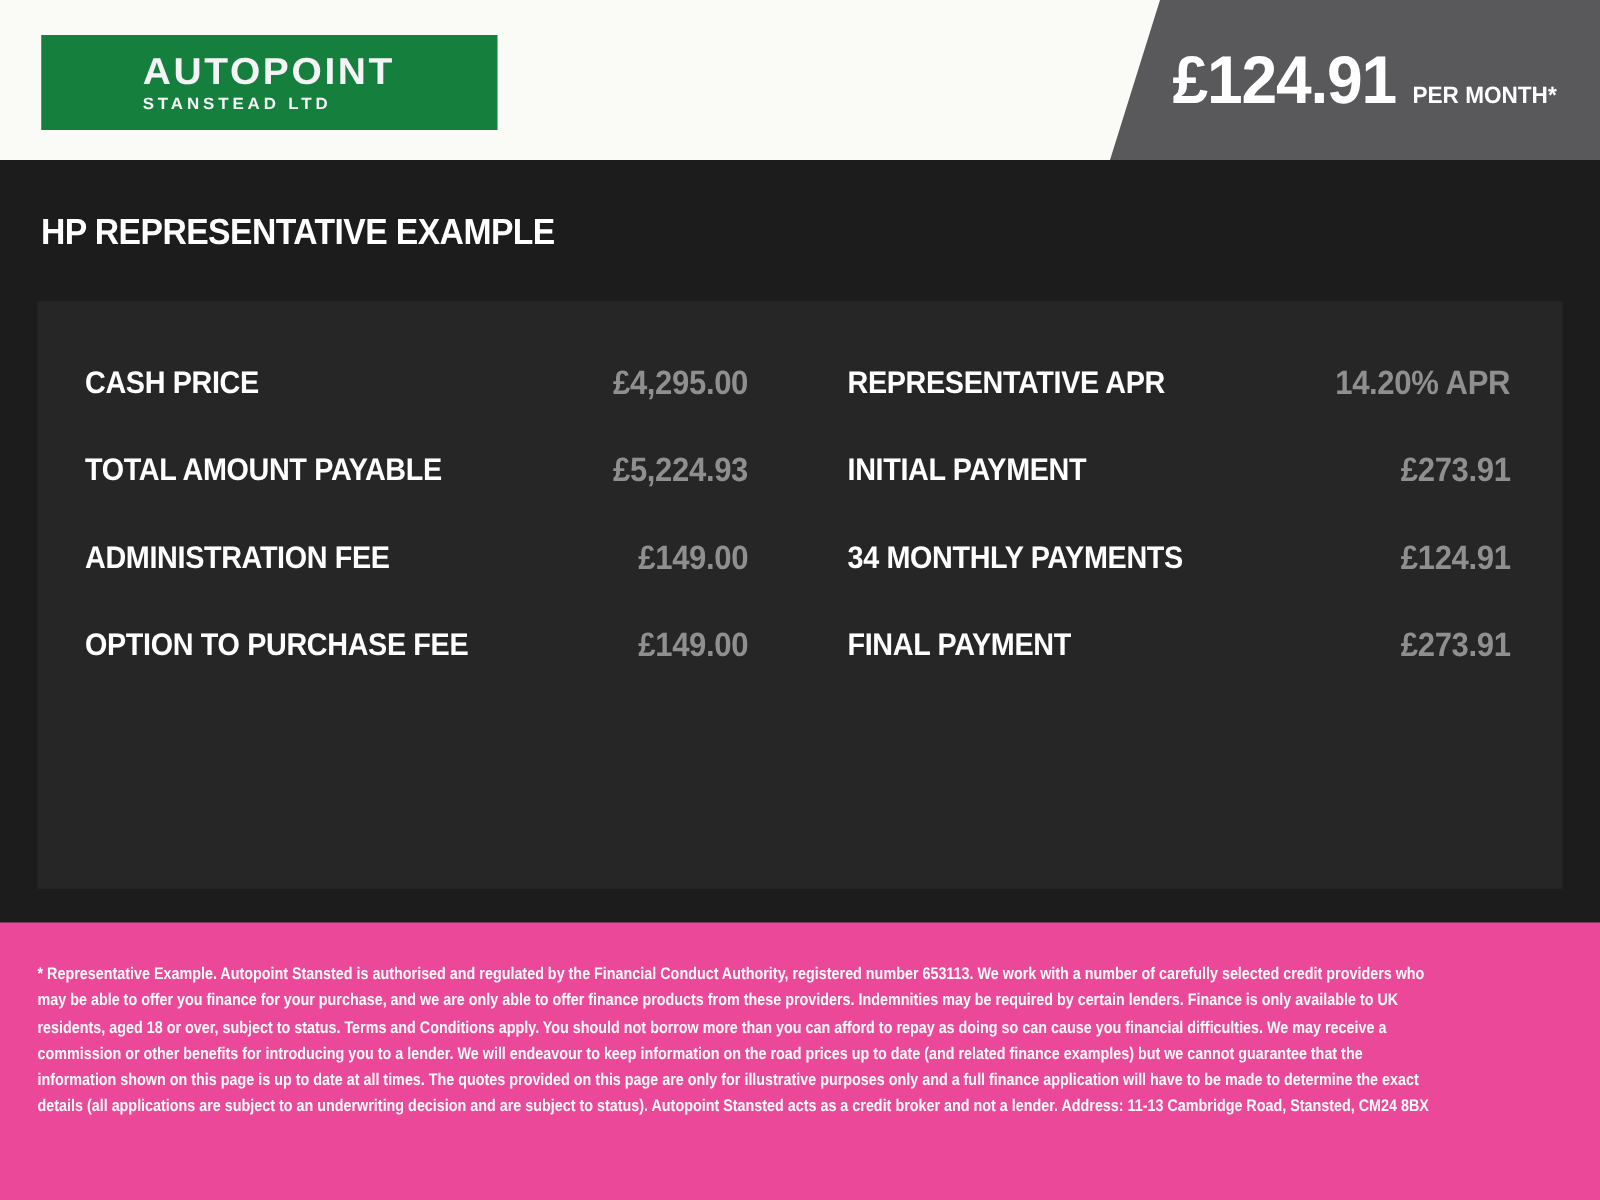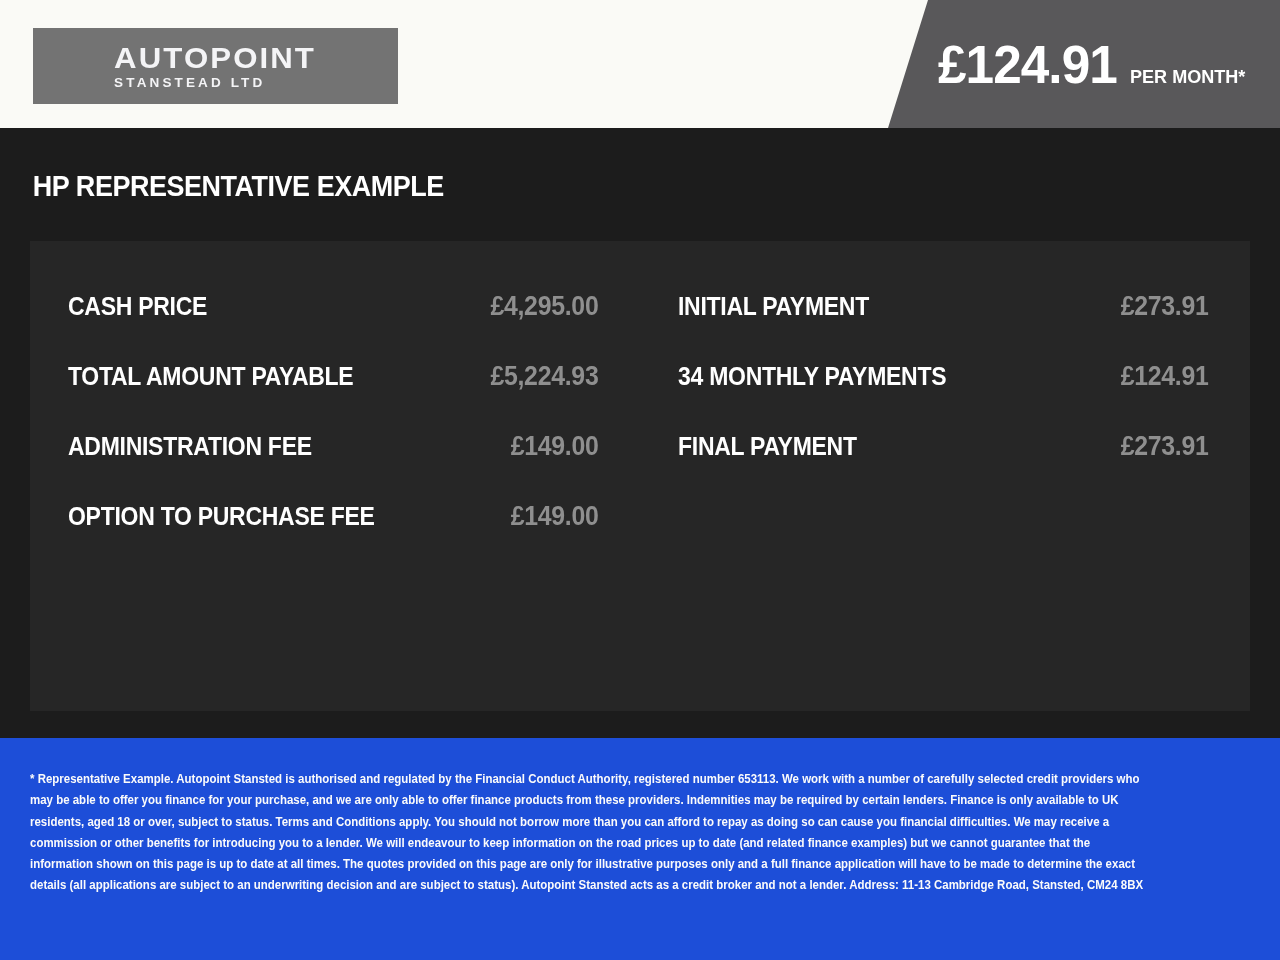--- a/index.html
+++ b/index.html
@@ -4,21 +4,21 @@
 <style>
   * { margin: 0; padding: 0; box-sizing: border-box; }
   html, body { width: 1280px; height: 960px; overflow: hidden; }
   body { font-family: "Liberation Sans", sans-serif; background: #1c1c1c; }
   .page { position: relative; width: 1280px; height: 960px; background: #1c1c1c; }
 
   
   .top-bar { position: relative; width: 1280px; height: 128px; background: #fafaf6; }
   .logo-box {
     position: absolute; left: 33px; top: 28px; width: 365px; height: 76px;
-    background: #737373; display: flex; align-items: center; justify-content: center;
+    background: #15803d; display: flex; align-items: center; justify-content: center;
   }
   .logo-inner { display: inline-block; text-align: left; transform: scaleX(1.04); }
   .logo-line1 {
     color: #f4f4f6; font-weight: bold; font-size: 30px; letter-spacing: 2px;
     line-height: 1; display: block;
   }
   .logo-line2 {
     color: #f4f4f6; font-weight: bold; font-size: 13px; letter-spacing: 3px;
     line-height: 1; display: block; margin-top: 3px;
   }
@@ -59,21 +59,21 @@
     transform: scaleX(0.92); transform-origin: left center; white-space: nowrap;
   }
   .f-value {
     color: #8f8f8f; font-weight: bold; font-size: 27px; letter-spacing: -0.3px;
     transform: scaleX(0.92); transform-origin: right center; white-space: nowrap;
   }
 
   
   .footer {
     position: absolute; left: 0; top: 738px; width: 1280px; height: 222px;
-    background: #1d4ed8; padding: 30px 30px 0 30px;
+    background: #ec4899; padding: 30px 30px 0 30px;
   }
   .disclaimer {
     color: #fbfbfb; font-weight: bold; font-size: 13.5px; line-height: 21.3px;
     width: 1310px; transform: scaleX(0.85); transform-origin: left top;
   }
 </style>
 </head>
 <body>
 
 <div class="page">
@@ -112,20 +112,24 @@
           <span class="f-value">£149.00</span>
         </div>
         <div class="f-row">
           <span class="f-label">OPTION TO PURCHASE FEE</span>
           <span class="f-value">£149.00</span>
         </div>
       </div>
 
       <div class="panel">
         <div class="f-row">
+          <span class="f-label">REPRESENTATIVE APR</span>
+          <span class="f-value">14.20% APR</span>
+        </div>
+        <div class="f-row">
           <span class="f-label">INITIAL PAYMENT</span>
           <span class="f-value">£273.91</span>
         </div>
         <div class="f-row">
           <span class="f-label">34 MONTHLY PAYMENTS</span>
           <span class="f-value">£124.91</span>
         </div>
         <div class="f-row">
           <span class="f-label">FINAL PAYMENT</span>
           <span class="f-value">£273.91</span>

